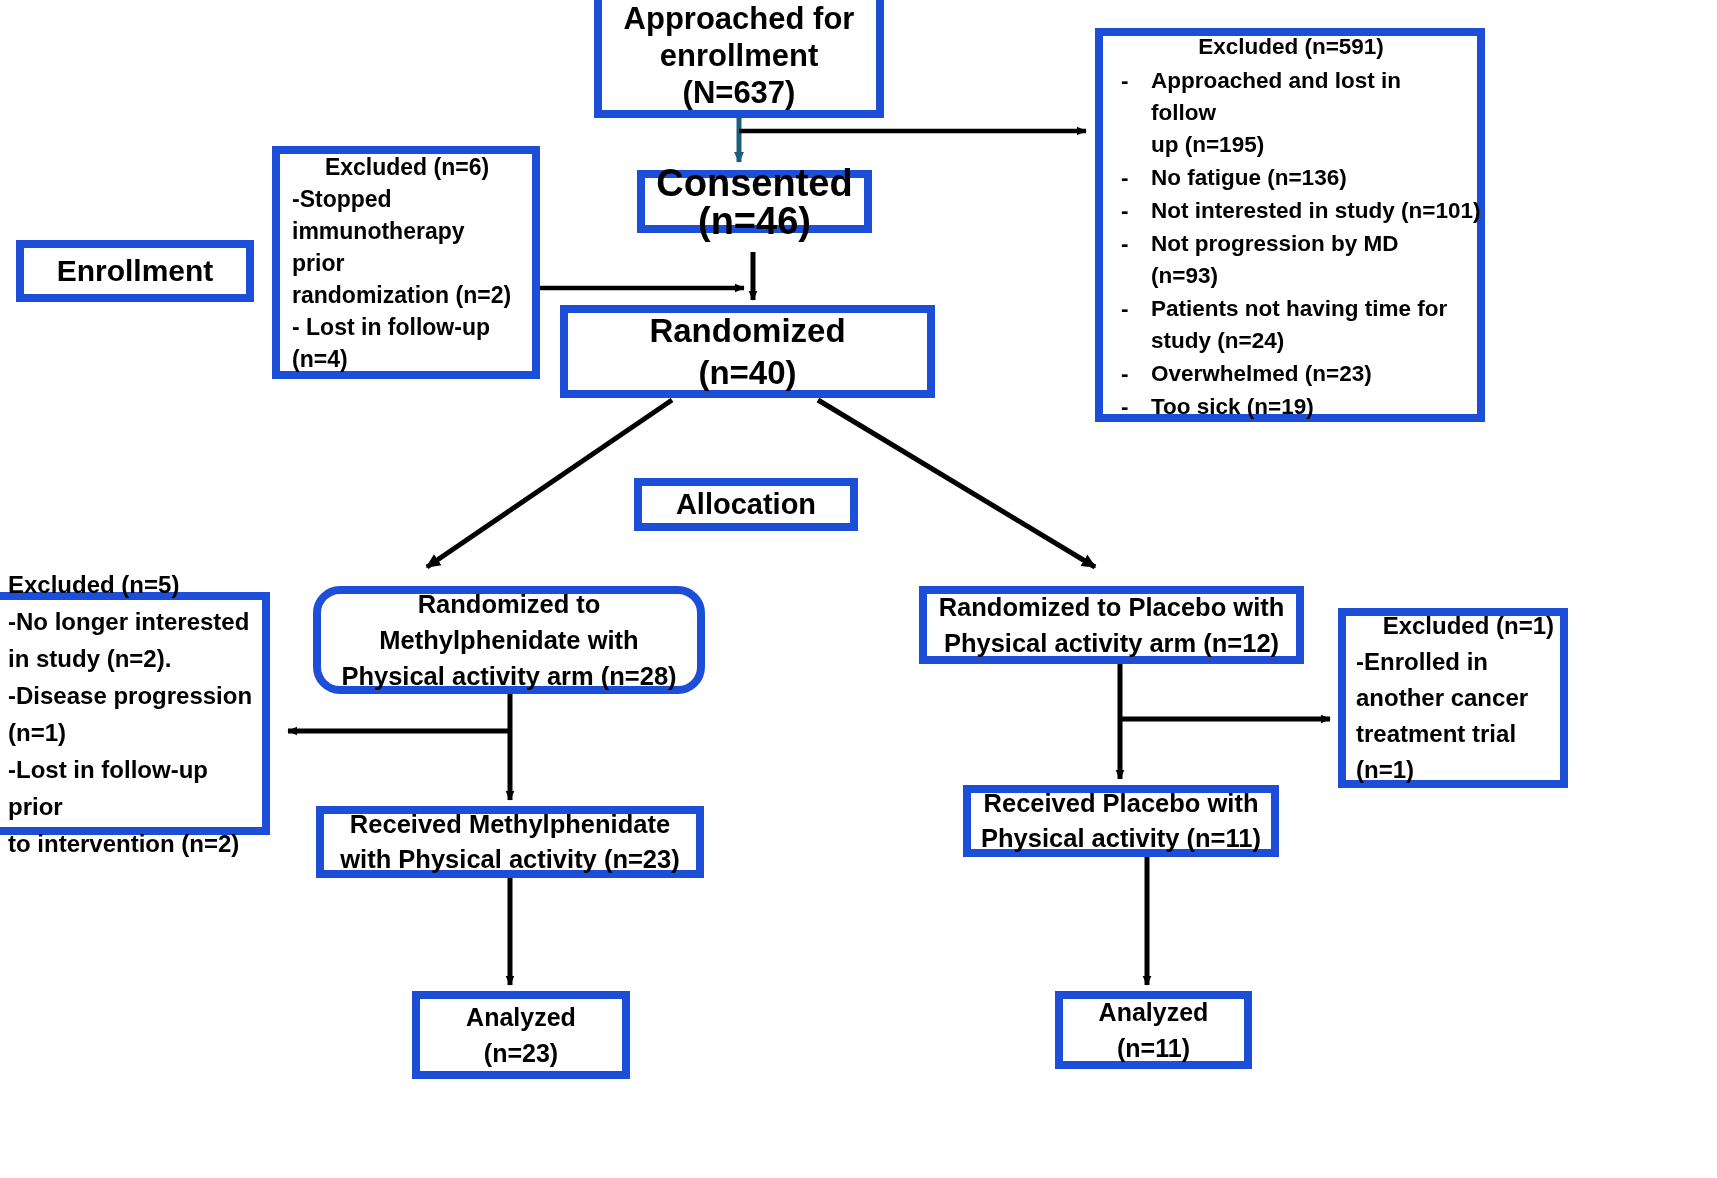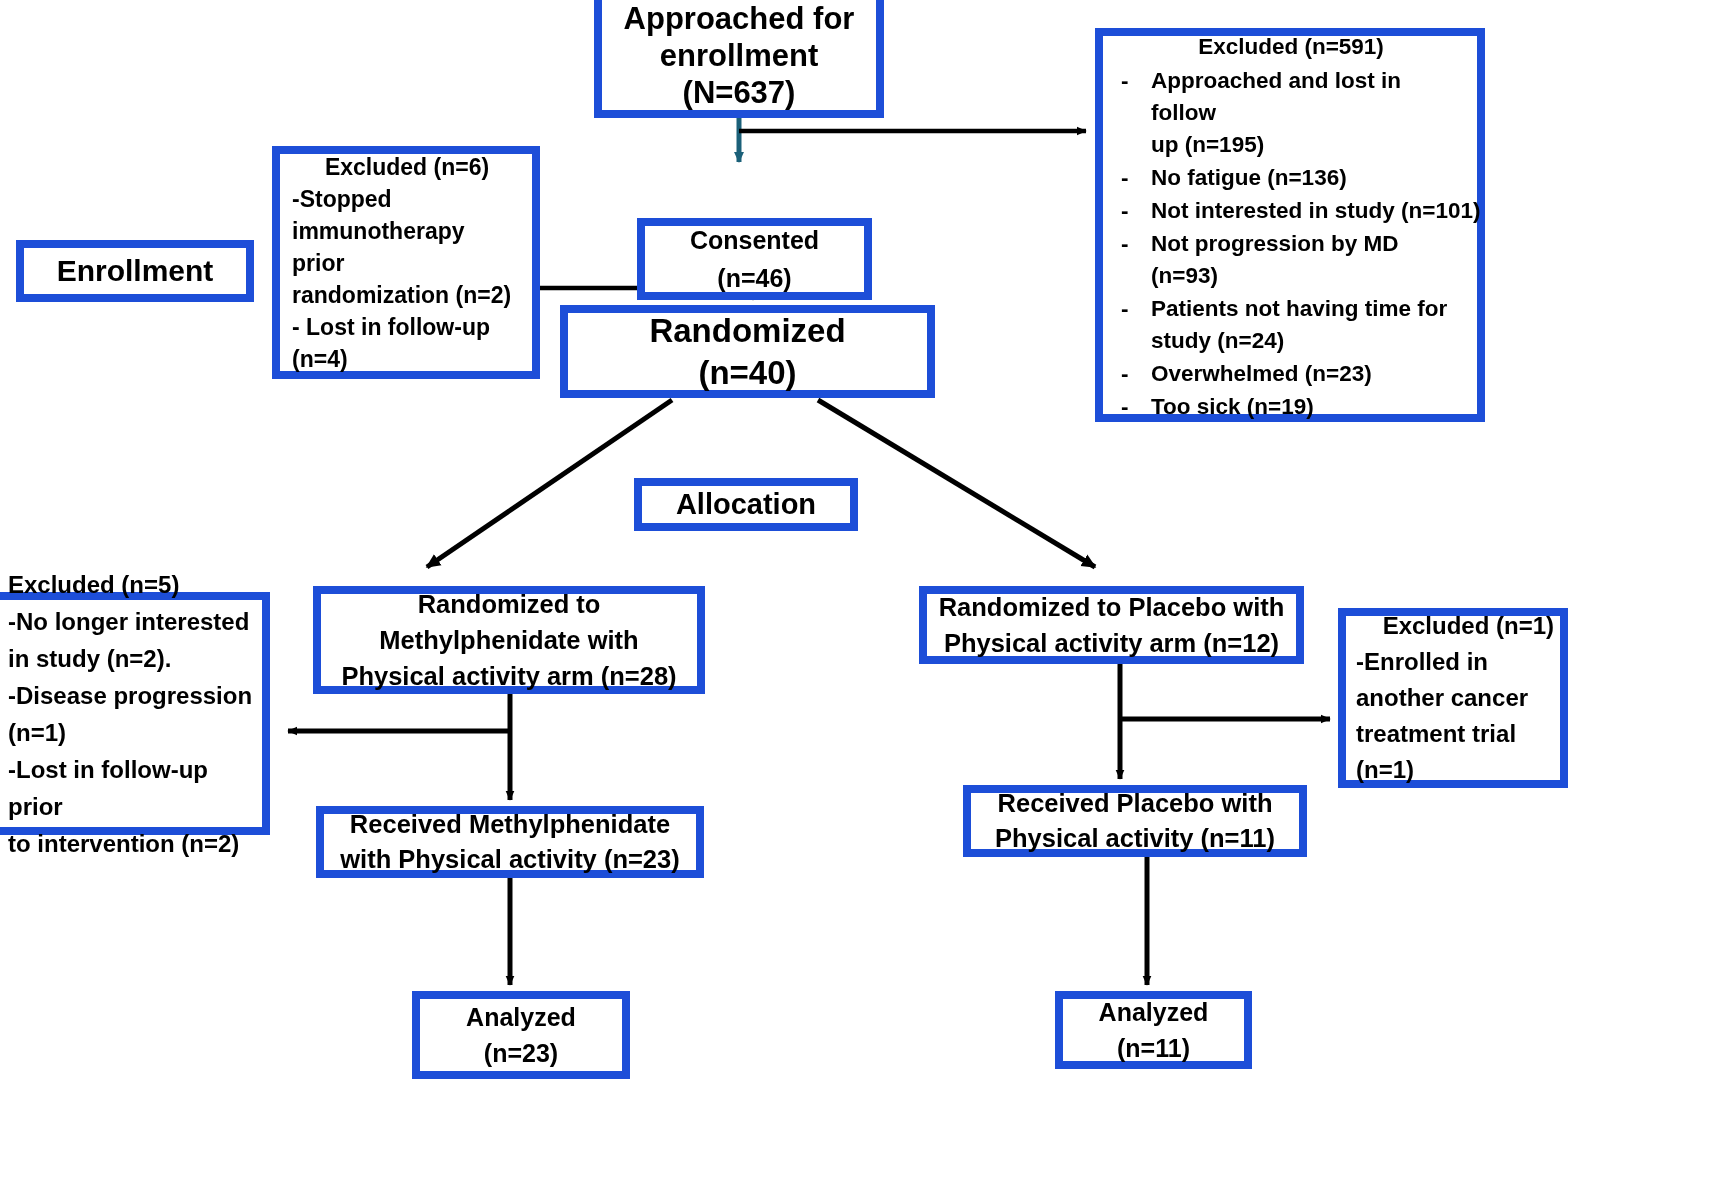--- a/index.html
+++ b/index.html
@@ -31,22 +31,22 @@
   .line{ display:block; white-space:nowrap;text-align:center; }
   .wrapline{ display:block; }
 
   
   #approached{
     left:594px; top:0px; width:290px; height:118px;
     font-size:31px; line-height:37px;
     border-top:none;
   }
   #consented{
-    left:637px; top:170px; width:235px; height:82px;
-    font-size:25px; line-height:38px;margin-top:48px;
+    left:637px; top:170px; width:235px; height:63px;
+    font-size:38px; line-height:38px;
   }
   #randomized{
     left:560px; top:305px; width:375px; height:93px;
     font-size:33px; line-height:42px;
   }
   #excluded-enroll{
     left:272px; top:146px; width:268px; height:233px;
     font-size:23px; line-height:32px;
     padding:6px 10px 6px 12px;
   }
@@ -72,21 +72,21 @@
     padding-left:38px;
     margin:0 0 1px 0;
   }
   .bullets li .dash{
     position:absolute; left:8px; top:0;
   }
   .ovf{ white-space:nowrap; }
 
   #arm-mph{
     left:313px; top:586px; width:392px; height:108px;
-    font-size:25.5px; line-height:36px;
+    font-size:25.5px; line-height:36px;border-radius:27px;
   }
   #arm-pbo{
     left:919px; top:586px; width:385px; height:78px;
     font-size:25.5px; line-height:36px;
   }
   #excluded5{
     left:0px; top:592px; width:270px; height:243px;
     font-size:24px; line-height:37px;
     padding:4px 6px 4px 8px;
     border-left:none;
@@ -95,21 +95,21 @@
     left:1338px; top:608px; width:230px; height:180px;
     font-size:24px; line-height:36px;
     padding:4px 6px 4px 10px;
   }
   #excluded1 .hdr{ width:100%; text-align:right; display:block; }
   #recv-mph{
     left:316px; top:806px; width:388px; height:72px;
     font-size:25.5px; line-height:35px;
   }
   #recv-pbo{
-    left:963px; top:785px; width:344px; height:72px;
+    left:963px; top:785px; width:316px; height:72px;
     font-size:25.5px; line-height:35px;
   }
   #analyzed-mph{
     left:412px; top:991px; width:218px; height:88px;
     font-size:25px; line-height:36px;
   }
   #analyzed-pbo{
     left:1055px; top:991px; width:197px; height:78px;
     font-size:25px; line-height:36px;
   }

